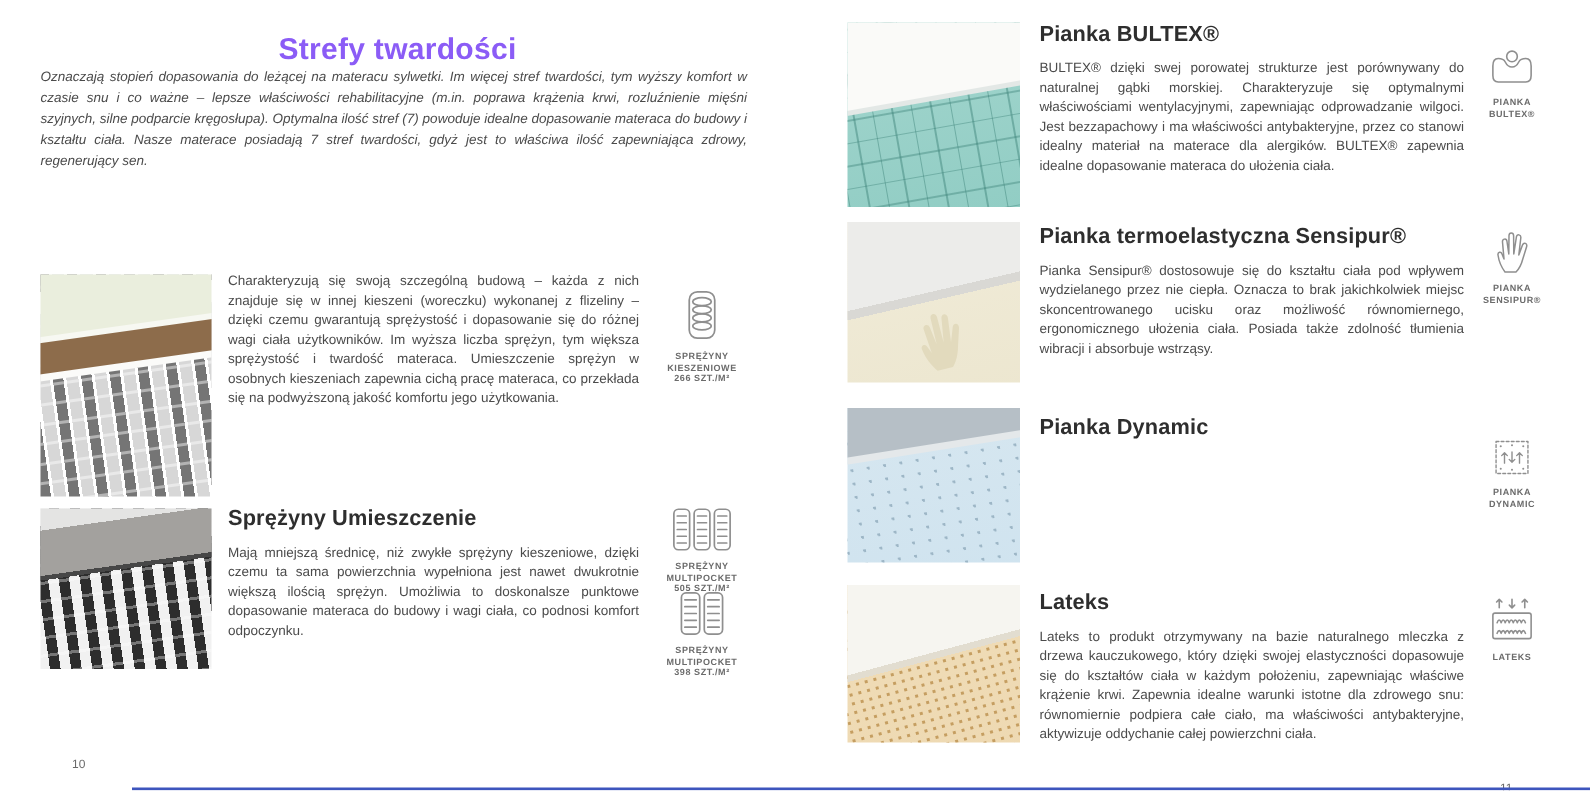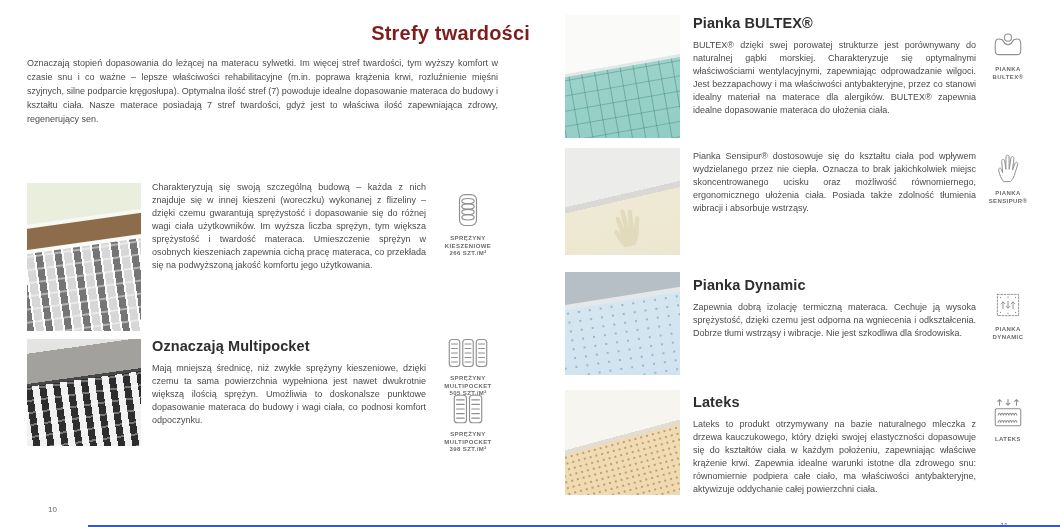--- a/index.html
+++ b/index.html
@@ -2,26 +2,26 @@
 <html lang="pl"><head>
 <meta charset="utf-8">
 <style>
   html,body{margin:0;padding:0;background:#ffffff;}
   .stage{
     position:relative;width:1060px;height:527px;background:#ffffff;overflow:hidden;
     font-family:"Liberation Sans",sans-serif;color:#4b4b4b;
   }
   
   .page-title{
-    position:absolute;left:0;top:22px;width:530px;margin:0;text-align:right;
-    font-size:20px;font-weight:700;color:#7f1d1d;letter-spacing:.2px;
+    position:absolute;left:0;top:22px;width:530px;margin:0;text-align:center;
+    font-size:20px;font-weight:700;color:#8b5cf6;letter-spacing:.2px;
   }
   .intro{
-    position:absolute;left:27px;top:56px;width:471px;margin:0;
-    font-size:9px;line-height:14px;text-align:justify;color:#4b4b4b;
+    position:absolute;left:27px;top:44px;width:471px;margin:0;
+    font-size:9px;line-height:14px;text-align:justify;color:#4b4b4b;font-style:italic;
   }
   .sec{position:absolute;}
   .sec h2{margin:0 0 8px 0;font-size:14.5px;font-weight:700;color:#2e2e2e;letter-spacing:.1px;}
   .sec p{margin:0;font-size:9px;line-height:13px;text-align:justify;color:#4b4b4b;}
   .pagenum{position:absolute;font-size:8px;color:#6a6a6a;}
   
   .badge{position:absolute;display:flex;flex-direction:column;align-items:center;}
   .badge svg{display:block;}
   .badge .badge-label{
     margin-top:6px;font-size:6px;font-weight:700;line-height:7.5px;letter-spacing:.4px;
@@ -101,21 +101,21 @@
     <span class="badge-label">SPRĘŻYNY
 KIESZENIOWE
 266 SZT./M²</span>
   </div>
 
   <div class="photo ph-multi" style="left:27px;top:339px;width:114px;height:107px;">
       <div class="ph-in"></div>
     </div>
 
   <div class="sec" style="left:152px;top:338px;width:274px;">
-    <h2>Oznaczają Multipocket</h2>
+    <h2>Sprężyny Umieszczenie</h2>
     <p>Mają mniejszą średnicę, niż zwykłe sprężyny kieszeniowe, dzięki czemu ta sama powierzchnia wypełniona jest nawet dwukrotnie większą ilością sprężyn. Umożliwia to doskonalsze punktowe dopasowanie materaca do budowy i wagi ciała, co podnosi komfort odpoczynku.</p>
   </div>
 
   <div class="badge" style="left:440px;top:337px;width:56px;">
     <span>
       <svg width="42" height="32" viewBox="0 0 56 42">
         <rect class="ic" x="3" y="3" width="14" height="36" rx="4"></rect>
         <rect class="ic" x="21" y="3" width="14" height="36" rx="4"></rect>
         <rect class="ic" x="39" y="3" width="14" height="36" rx="4"></rect>
         <path class="ic" d="M6 9h8M6 15h8M6 21h8M6 27h8M6 33h8 M24 9h8M24 15h8M24 21h8M24 27h8M24 33h8 M42 9h8M42 15h8M42 21h8M42 27h8M42 33h8"></path>
@@ -159,26 +159,26 @@
   <div class="photo ph-lateks" style="left:565px;top:390px;width:115px;height:105px;">
       <div class="ph-in"></div>
     </div>
 
   <div class="sec" style="left:693px;top:15px;width:283px;">
     <h2>Pianka BULTEX®</h2>
     <p>BULTEX® dzięki swej porowatej strukturze jest porównywany do naturalnej gąbki morskiej. Charakteryzuje się optymalnymi właściwościami wentylacyjnymi, zapewniając odprowadzanie wilgoci. Jest bezzapachowy i ma właściwości antybakteryjne, przez co stanowi idealny materiał na materace dla alergików. BULTEX® zapewnia idealne dopasowanie materaca do ułożenia ciała.</p>
   </div>
 
   <div class="sec" style="left:693px;top:150px;width:283px;">
+    <h2>Pianka termoelastyczna Sensipur®</h2>
     <p>Pianka Sensipur® dostosowuje się do kształtu ciała pod wpływem wydzielanego przez nie ciepła. Oznacza to brak jakichkolwiek miejsc skoncentrowanego ucisku oraz możliwość równomiernego, ergonomicznego ułożenia ciała. Posiada także zdolność tłumienia wibracji i absorbuje wstrząsy.</p>
   </div>
 
   <div class="sec" style="left:693px;top:277px;width:283px;">
     <h2>Pianka Dynamic</h2>
-    <p>Zapewnia dobrą izolację termiczną materaca. Cechuje ją wysoka sprężystość, dzięki czemu jest odporna na wgniecenia i odkształcenia. Dobrze tłumi wstrząsy i wibracje. Nie jest szkodliwa dla środowiska.</p>
   </div>
 
   <div class="sec" style="left:693px;top:394px;width:283px;">
     <h2>Lateks</h2>
     <p>Lateks to produkt otrzymywany na bazie naturalnego mleczka z drzewa kauczukowego, który dzięki swojej elastyczności dopasowuje się do kształtów ciała w każdym położeniu, zapewniając właściwe krążenie krwi. Zapewnia idealne warunki istotne dla zdrowego snu: równomiernie podpiera całe ciało, ma właściwości antybakteryjne, aktywizuje oddychanie całej powierzchni ciała.</p>
   </div>
 
   <div class="badge" style="left:980px;top:28px;width:56px;">
     <span>
       <svg width="34" height="32" viewBox="0 0 48 44">

